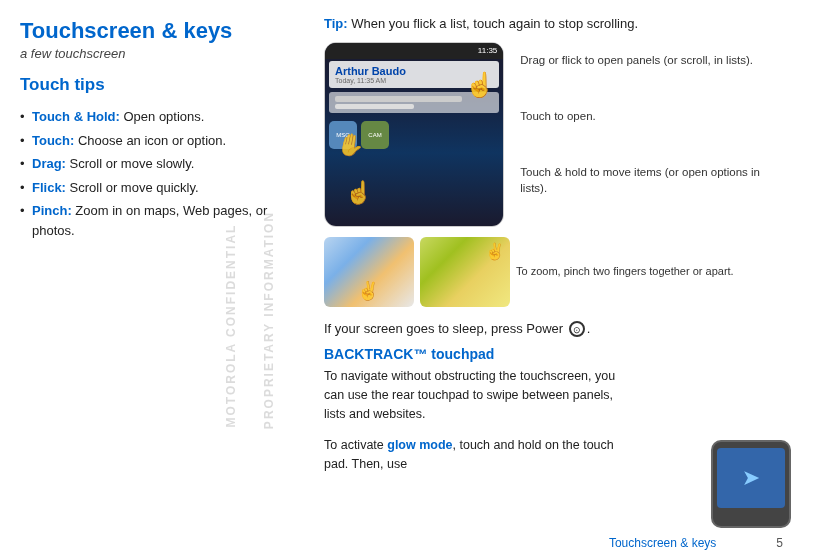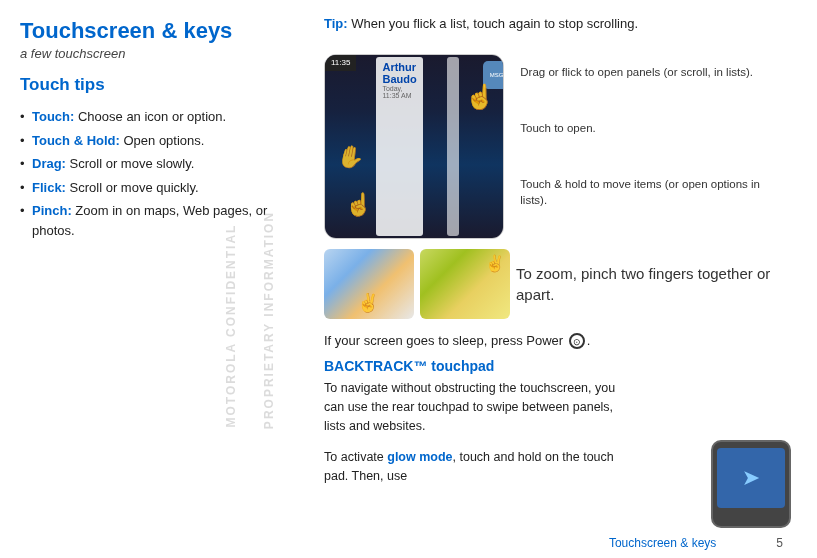--- a/index.html
+++ b/index.html
@@ -80,21 +80,21 @@
     
     .right-col {
       flex: 1;
       padding: 14px 18px 10px 14px;
       position: relative;
     }
 
     .tip-text {
       font-size: 13px;
       color: #222;
-      margin-bottom: 20px;
+      margin-bottom: 8px;
       line-height: 1.5;
     }
 
     .tip-label {
       font-weight: bold;
       color: #0066cc;
     }
 
     .phone-image {
       width: 185px;
@@ -106,21 +106,21 @@
       border: 1px solid #ccc;
     }
 
     
     .phone-screen {
       width: 100%;
       height: 100%;
       background: linear-gradient(to bottom, #1a1a2e 0%, #16213e 30%, #0f3460 60%, #1a1a2e 100%);
       position: relative;
       display: flex;
-      gap: 16px;
+      flex-direction: column;
     }
 
     .phone-status-bar {
       background: #222;
       height: 16px;
       display: flex;
       align-items: center;
       justify-content: flex-end;
       padding: 0 6px;
       font-size: 8px;
@@ -202,21 +202,21 @@
     .pinch-cursor {
       position: absolute;
       bottom: 5px;
       left: 50%;
       transform: translateX(-50%);
       font-size: 18px;
       color: rgba(180,180,180,0.8);
     }
 
     .zoom-annotation {
-      font-size: 15px;
+      font-size: 11px;
       color: #333;
       line-height: 1.4;
       flex: 1;
     }
 
     
     .bottom-text {
       font-size: 13px;
       color: #222;
       line-height: 1.5;
@@ -324,24 +324,24 @@
 <body>
 
 <div class="page-container">
 
   <div class="left-col">
     <div class="page-title">Touchscreen &amp; keys</div>
     <div class="page-subtitle">a few touchscreen</div>
     <div class="section-heading">Touch tips</div>
     <ul class="bullet-list">
       <li>
-        <span class="term">Touch:</span><span> Choose an icon or option.</span>
+        <span class="term">Touch &amp; Hold:</span><span> Open options.</span>
       </li>
       <li>
-        <span class="term">Touch &amp; Hold:</span><span> Open options.</span>
+        <span class="term">Touch:</span><span> Choose an icon or option.</span>
       </li>
       <li>
         <span class="term">Drag:</span><span> Scroll or move slowly.</span>
       </li>
       <li>
         <span class="term">Flick:</span><span> Scroll or move quickly.</span>
       </li>
       <li>
         <span class="term">Pinch:</span><span> Zoom in on maps, Web pages, or photos.</span>
       </li>

